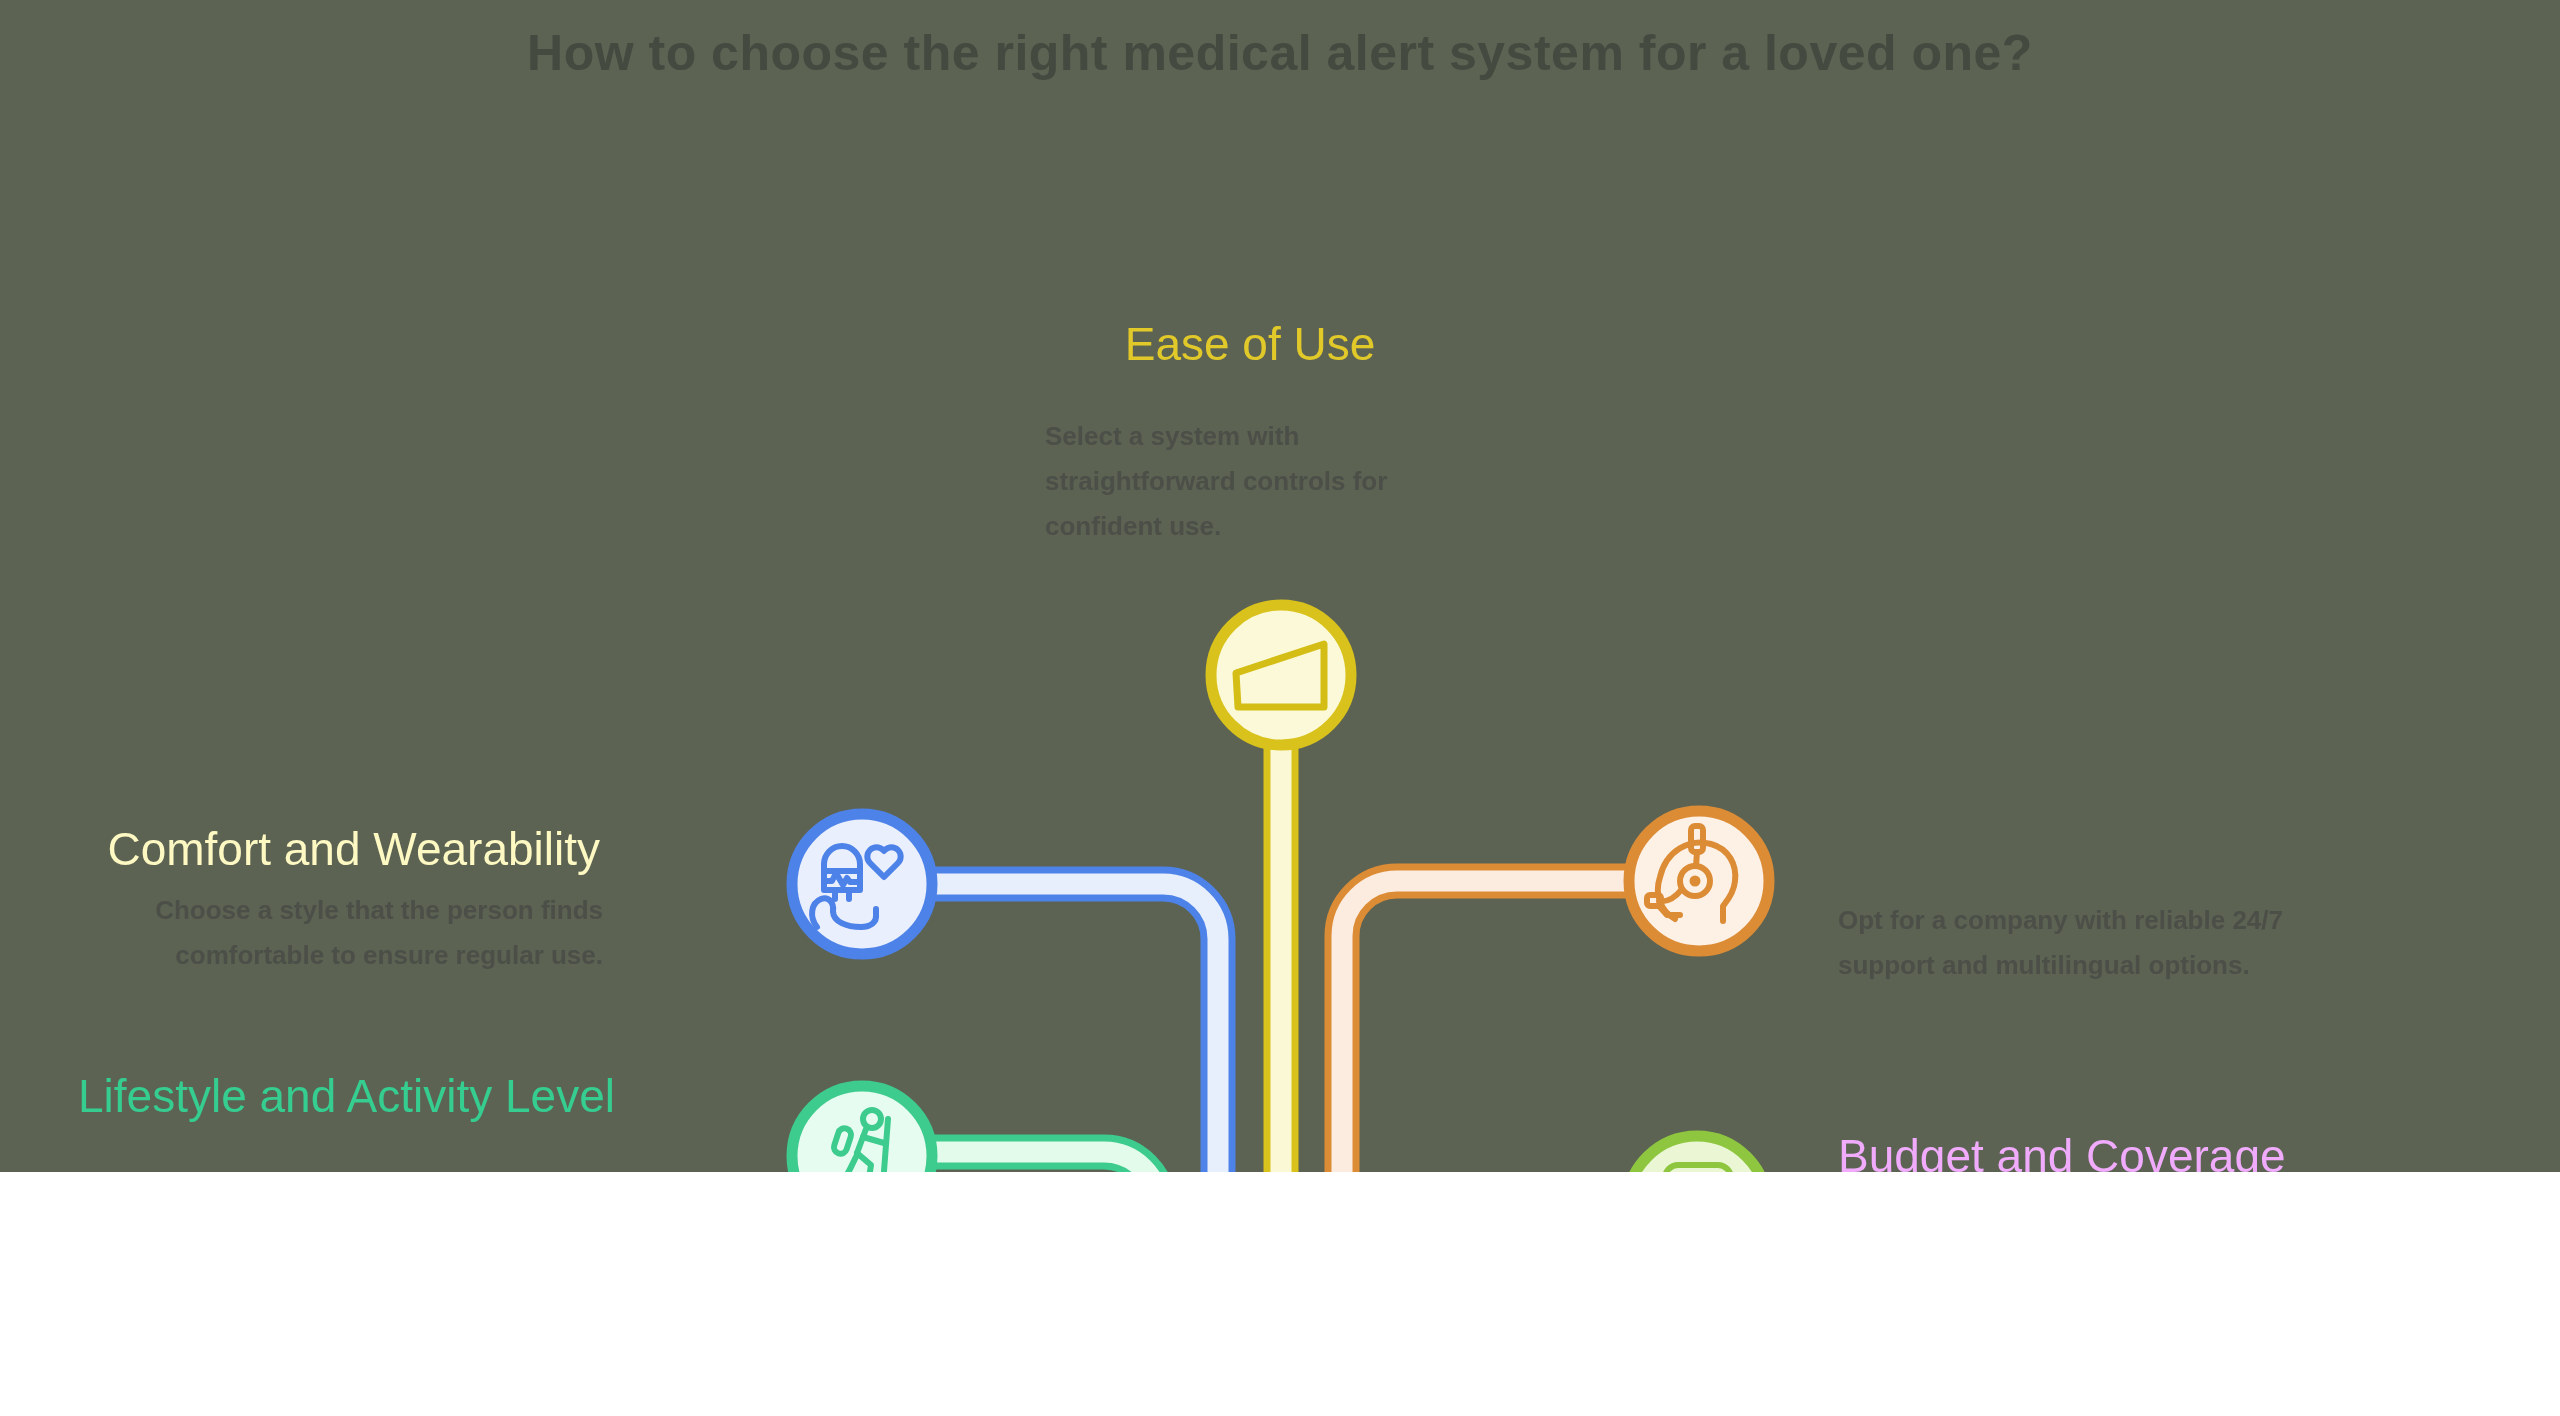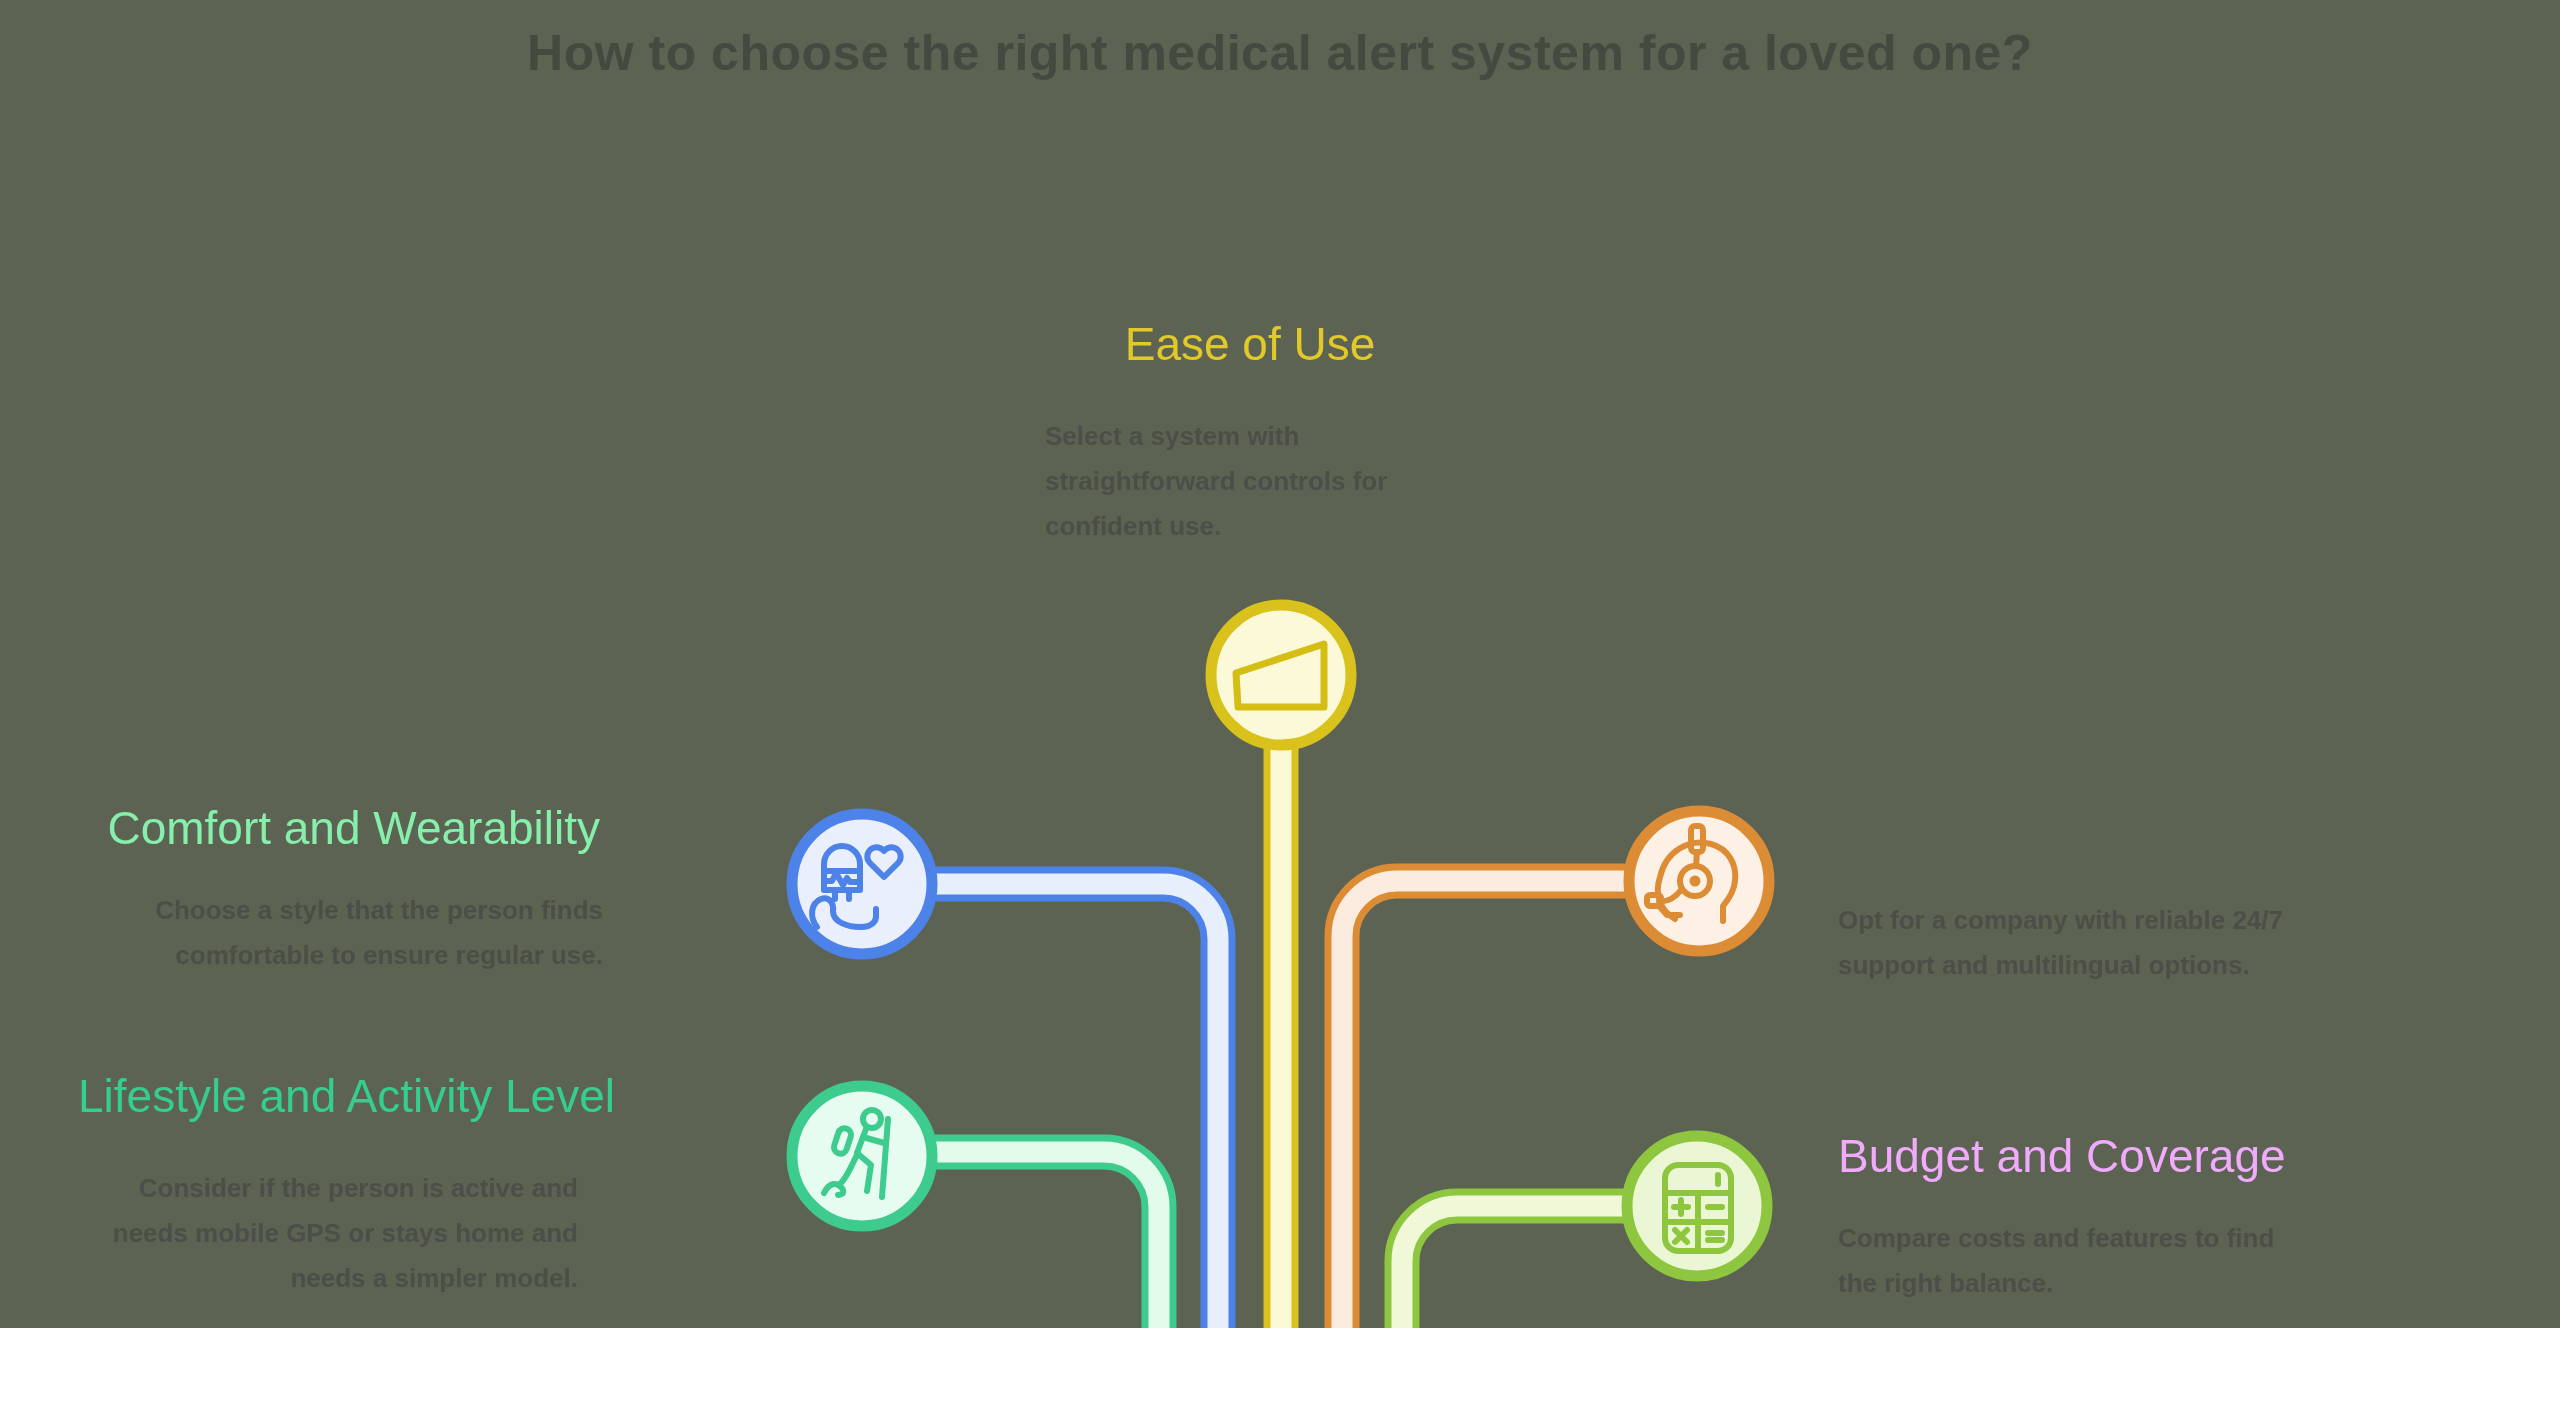--- a/index.html
+++ b/index.html
@@ -1,19 +1,19 @@
 <!DOCTYPE html>
 <html><head>
 <meta charset="utf-8">
 <style>
   html,body{margin:0;padding:0;}
   .canvas{
     position:relative;
     width:2560px;
-    height:1328px;
+    height:1172px;
     background:#5c6353;
     overflow:hidden;
     font-family:"Liberation Sans", sans-serif;
   }
   .main-title{
     position:absolute;
     top:24px; left:0; width:2560px;
     text-align:center;
     font-size:50px;
     font-weight:700;
@@ -28,21 +28,21 @@
     white-space:nowrap;
   }
   .sec-desc{
     position:absolute;
     font-size:26px;
     font-weight:700;
     color:#4b4f48;
     line-height:45px;
   }
   .t-yellow{color:#e2c92a;}
-  .t-blue{color:#86efac;}
+  .t-blue{color:#fef9c3;margin-top:21px;}
   .t-green{color:#35cd90;}
   .t-orange{color:#e88e2e;}
   .t-lime{color:#f0abfc;}
 
   
   .h-ease{left:1045px; top:320px; width:410px; text-align:center;}
   .p-ease{left:1045px; top:414px; width:420px; text-align:left;}
   
   .h-comfort{left:100px; top:804px; width:500px; text-align:right;}
   .p-comfort{left:100px; top:888px; width:503px; text-align:right;}

